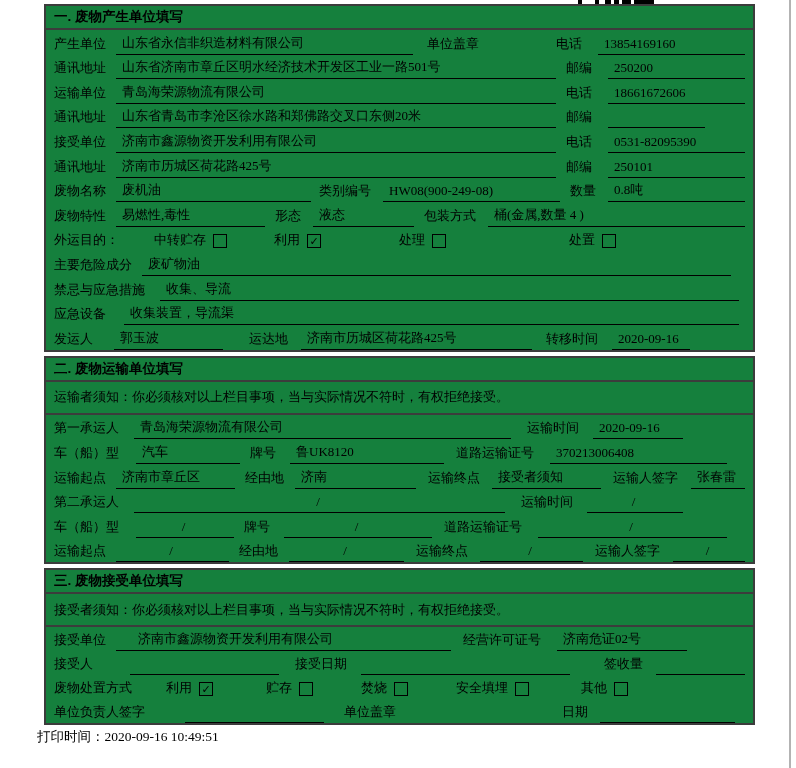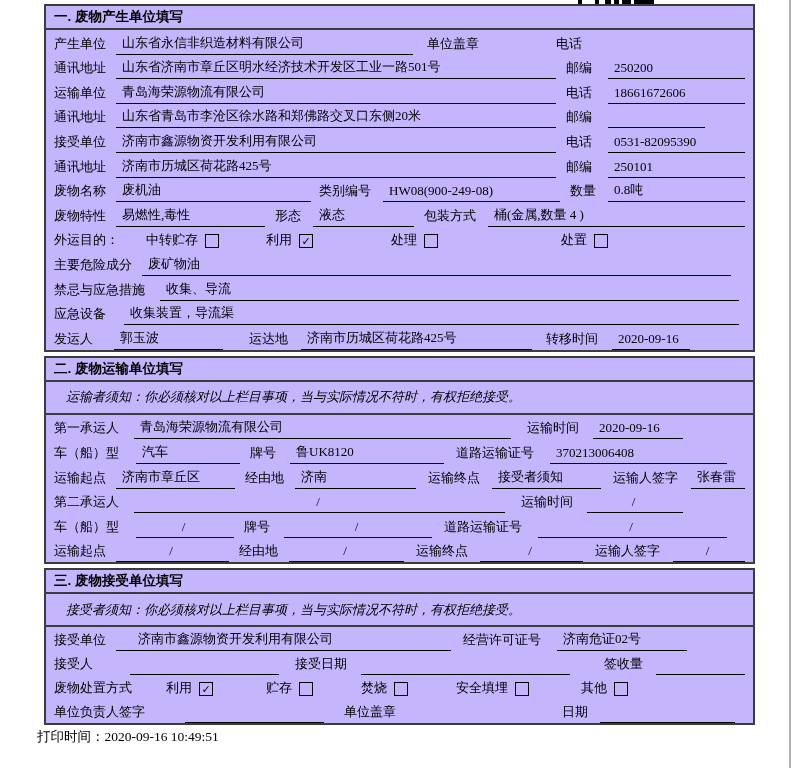--- a/index.html
+++ b/index.html
@@ -14,29 +14,29 @@
   .qr{position:absolute;left:578px;top:0;}
   .content{position:absolute;left:44px;top:0;width:711px;}
   .header{position:relative;height:38px;}
   .doc-no{position:absolute;left:-8px;top:11px;font-size:13.5px;white-space:nowrap;}
   .doc-title{
     position:absolute;left:0;right:0;top:1px;text-align:center;
     transform:translateX(37px);
     font-weight:bold;font-size:24px;letter-spacing:2px;
     font-family:"Liberation Serif","DejaVu Serif",serif;
   }
-  .sec{border:2px solid #3c3c3c;margin-top:4px;background:#c4b5fd;}
+  .sec{border:2px solid #3c3c3c;margin-top:4px;background:#15803d;}
   .sec-title{
     height:22px;line-height:22px;padding:0 8px;
     font-family:"Liberation Sans","DejaVu Sans",sans-serif;
     font-weight:bold;font-size:13.5px;border-bottom:2px solid #3c3c3c;
   }
   .notice{
-    display:flex;align-items:center;height:31px;padding:0 20px;
-    border-bottom:2px solid #3c3c3c;white-space:nowrap;font-style:italic;
+    display:flex;align-items:center;height:31px;padding:0 8px;
+    border-bottom:2px solid #3c3c3c;white-space:nowrap;
   }
   .row{display:flex;align-items:flex-end;height:24.6px;padding:0 8px;}
   .sec3 .row{height:24px;}
   .lbl{flex:none;padding-bottom:2px;white-space:nowrap;}
   .u{
     flex:none;display:inline-block;border-bottom:1px solid #000;
     padding:0 3px 2px 6px;white-space:nowrap;overflow:visible;
   }
   .fx{flex:1 1 auto;}
   .c{text-align:center;padding-left:0;}
@@ -72,20 +72,21 @@
 
 
     <div class="sec">
       <div class="sec-title">一. 废物产生单位填写</div>
 
       <div class="row">
         <span class="lbl" style="width:58px;margin-right:4px">产生单位</span>
         <span class="u" style="width:288px">山东省永信非织造材料有限公司</span>
         <span class="lbl" style="width:129px;margin-left:14px">单位盖章</span>
         <span class="lbl" style="width:34px;margin-right:8px">电话</span>
+        <span class="u fx">13854169160</span>
       </div>
 
       <div class="row">
         <span class="lbl" style="width:58px;margin-right:4px">通讯地址</span>
         <span class="u" style="width:431px">山东省济南市章丘区明水经济技术开发区工业一路501号</span>
         <span class="lbl" style="width:34px;margin-left:10px;margin-right:8px">邮编</span>
         <span class="u fx">250200</span>
       </div>
 
       <div class="row">
@@ -129,21 +130,21 @@
         <span class="lbl" style="width:58px;margin-right:4px">废物特性</span>
         <span class="u" style="width:140px">易燃性,毒性</span>
         <span class="lbl" style="width:30px;margin-left:10px;margin-right:8px">形态</span>
         <span class="u" style="width:92px">液态</span>
         <span class="lbl" style="width:56px;margin-left:10px;margin-right:8px">包装方式</span>
         <span class="u fx">桶(金属,数量 4 )</span>
       </div>
 
       <div class="row">
         <span class="lbl" style="width:76px;margin-right:4px">外运目的：</span>
-        <span class="opt" style="width:120px;margin-left:12px">
+        <span class="opt" style="width:120px;margin-left:20px">
           <span class="lbl">中转贮存</span>
           <span class="cb">
               <i></i>
             </span>
         </span>
         <span class="opt" style="width:125px">
           <span class="lbl">利用</span>
           <span class="cb">
               <i>✓</i>
             </span>

